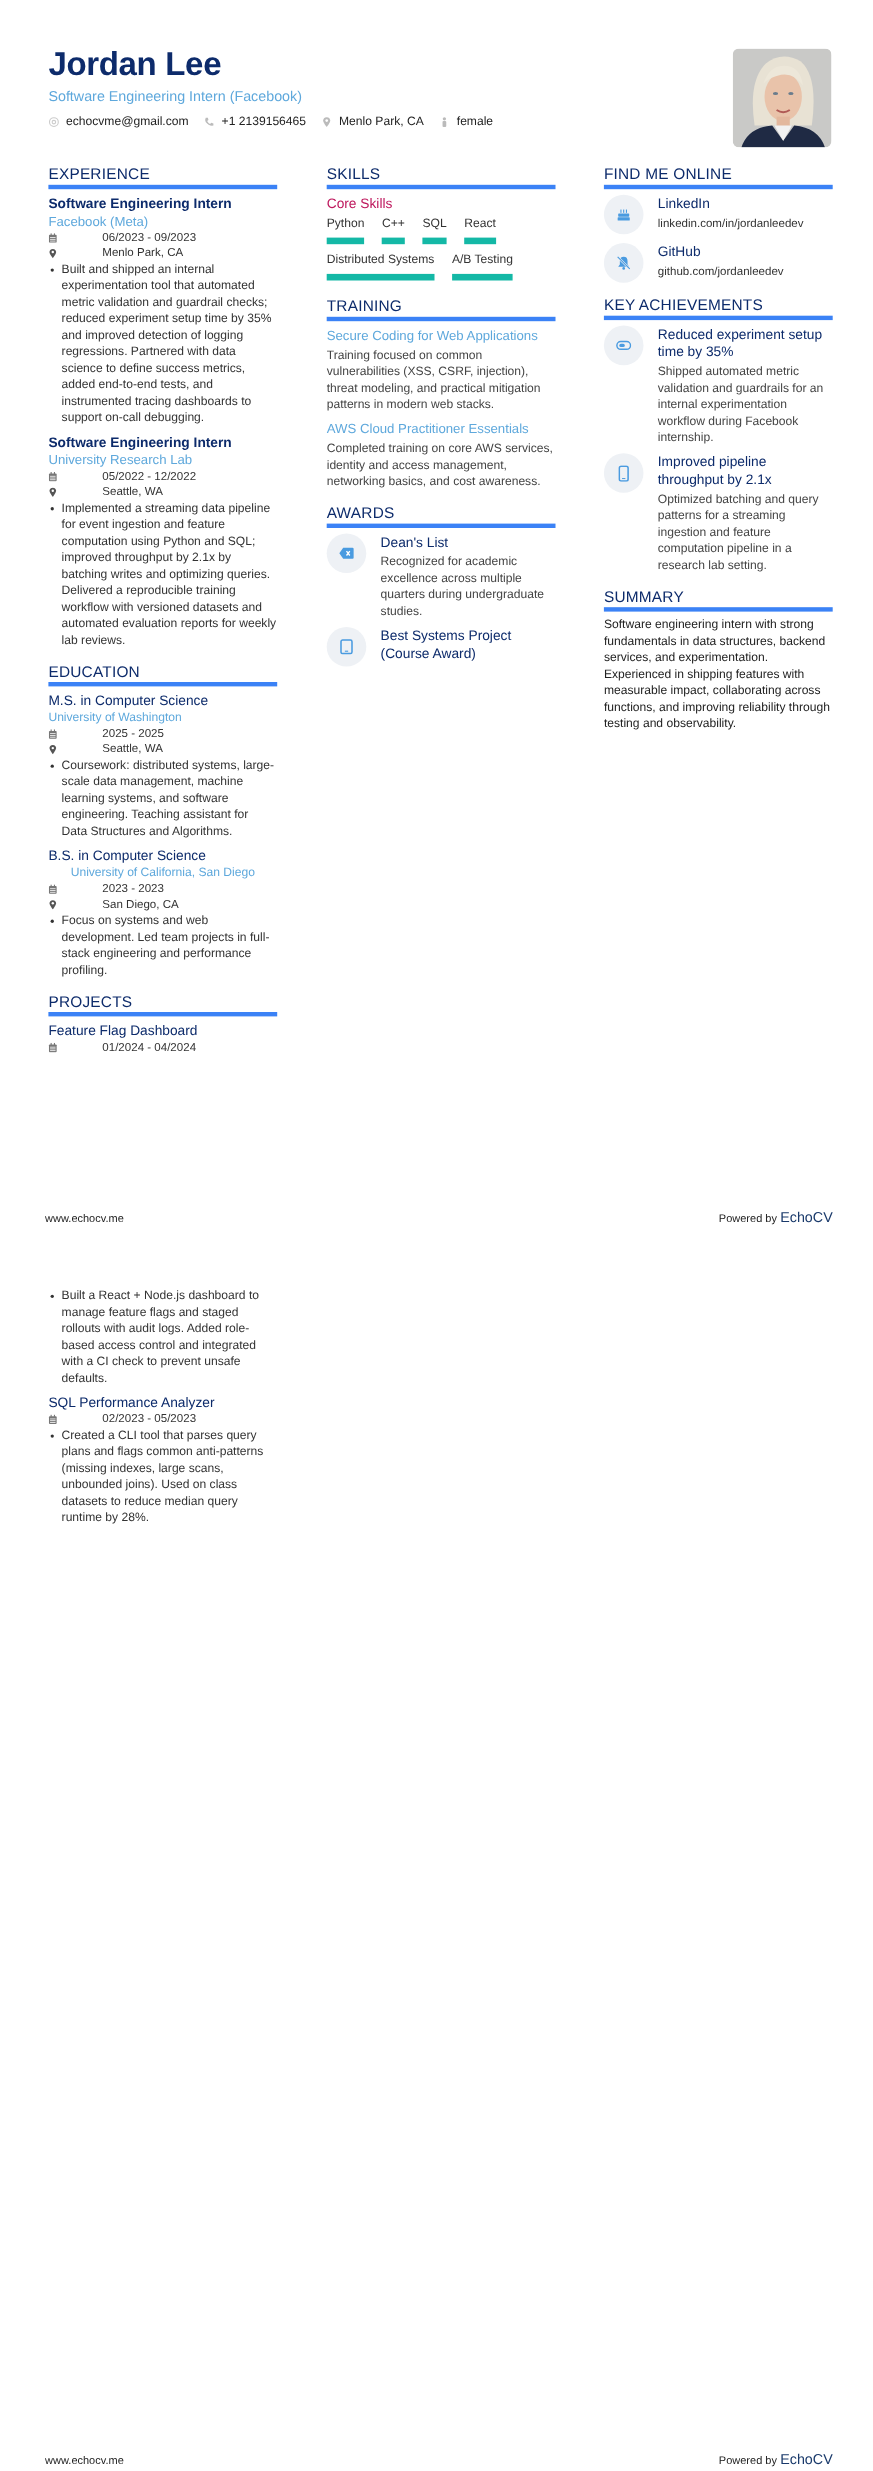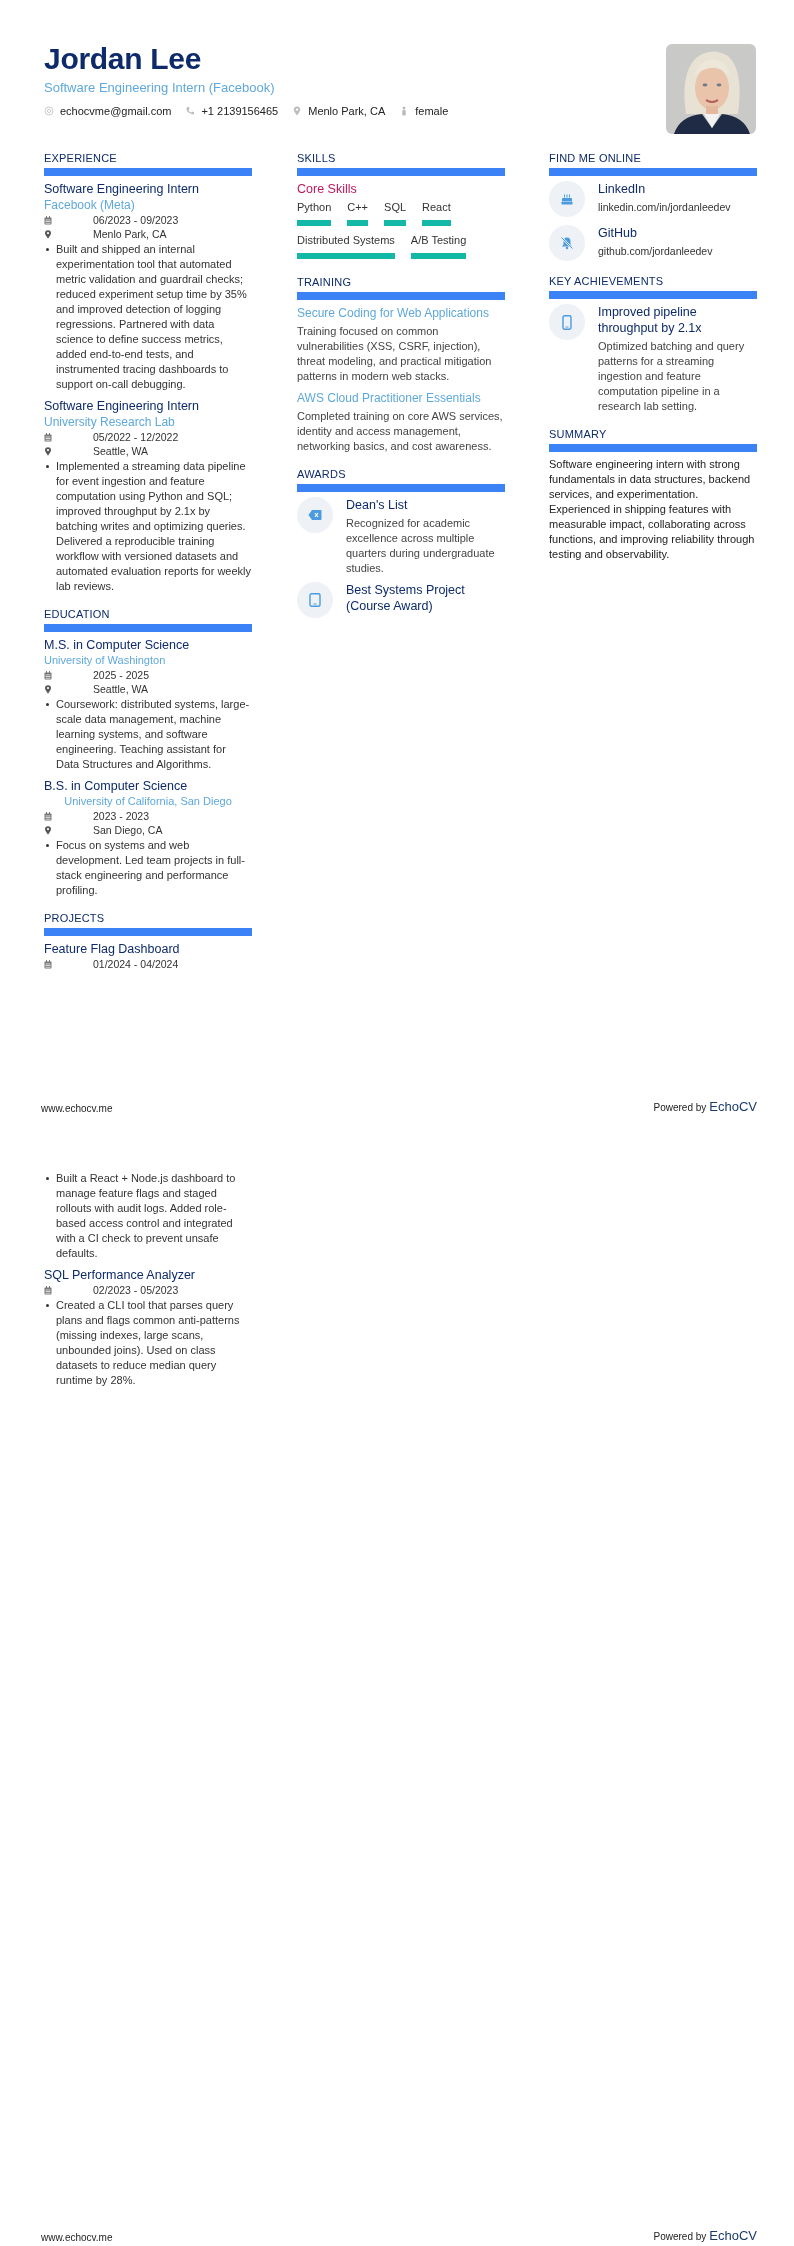--- a/index.html
+++ b/index.html
@@ -15,24 +15,24 @@
   .contact { display: flex; align-items: center; margin-right: 14px; }
   .contact .ci { display: inline-block; width: 10px; height: 10px; margin-right: 6px; }
   .photo { position: absolute; left: 666px; top: 44px; width: 90px; height: 90px; border-radius: 6px; overflow: hidden; }
 
   
   .col { position: absolute; width: 208px; }
   .col1 { left: 44px; }
   .col2 { left: 297px; }
   .col3 { left: 549px; width: 208px; }
 
-  .sec-title { font-size: 11px; color: #0d2b6b; letter-spacing: 0.2px; line-height: 13px; padding-bottom: 3px; border-bottom: 8px solid #3b82f6; margin-bottom: 5px; }
+  .sec-title { font-size: 14px; color: #0d2b6b; letter-spacing: 0.2px; line-height: 13px; padding-bottom: 3px; border-bottom: 4px solid #3b82f6; margin-bottom: 5px; }
   .sec { margin-bottom: 14px; }
 
-  .item-title { font-size: 12.5px; font-weight: normal; color: #0d2b6b; line-height: 16px; }
+  .item-title { font-size: 12.5px; font-weight: bold; color: #0d2b6b; line-height: 16px; }
   .item-title.normal { font-weight: normal; }
   .item-sub { font-size: 12px; color: #5ea8dc; line-height: 16px; }
   .meta { display: flex; align-items: center; font-size: 10.5px; color: #333; line-height: 14px; gap: 36px; }
   .meta .mi { width: 8px; height: 9px; margin-right: 5px; display: inline-block; }
   .bullets { list-style: none; font-size: 11px; color: #333; line-height: 15px; margin-top: 1px; }
   .bullets li { position: relative; padding-left: 12px; }
   .bullets li::before { content: ""; position: absolute; left: 2px; top: 6px; width: 3px; height: 3px; border-radius: 50%; background: #333; }
   .entry { margin-bottom: 6px; }
 
   
@@ -328,20 +328,32 @@
           <div class="ititle">GitHub</div>
           <div class="ilink">github.com/jordanleedev</div>
         </div>
       </div>
     </div>
 
     <div class="sec">
       <div class="sec-title">KEY ACHIEVEMENTS</div>
       <div class="irow">
         <div class="ibubble">
+          <svg width="14" height="10" viewBox="0 0 14 10">
+              <rect x="0.8" y="1.5" width="12.4" height="7" rx="3.5" fill="none" stroke="#4a9be0" stroke-width="1.3"></rect>
+              <rect x="3" y="3.5" width="5" height="3" rx="1.5" fill="#4a9be0"></rect>
+            </svg>
+        </div>
+        <div class="ibody">
+          <div class="ititle">Reduced experiment setup time by 35%</div>
+          <div class="desc">Shipped automated metric validation and guardrails for an internal experimentation workflow during Facebook internship.</div>
+        </div>
+      </div>
+      <div class="irow">
+        <div class="ibubble">
           <svg width="10" height="15" viewBox="0 0 10 15">
               <rect x="1" y="0.8" width="8" height="13.4" rx="1.6" fill="none" stroke="#4a9be0" stroke-width="1.4"></rect>
               <rect x="3.5" y="11.6" width="3" height="0.9" fill="#4a9be0"></rect>
             </svg>
         </div>
         <div class="ibody">
           <div class="ititle">Improved pipeline throughput by 2.1x</div>
           <div class="desc">Optimized batching and query patterns for a streaming ingestion and feature computation pipeline in a research lab setting.</div>
         </div>
       </div>

